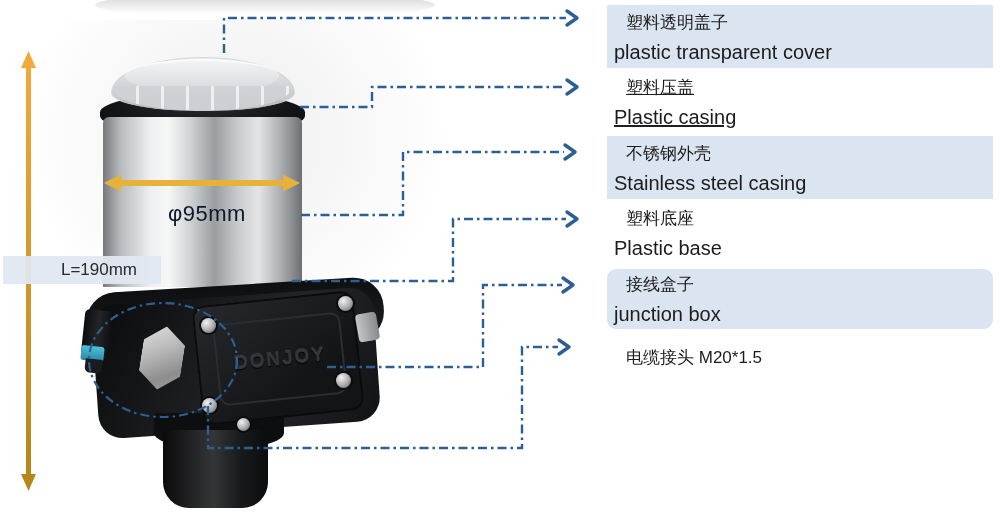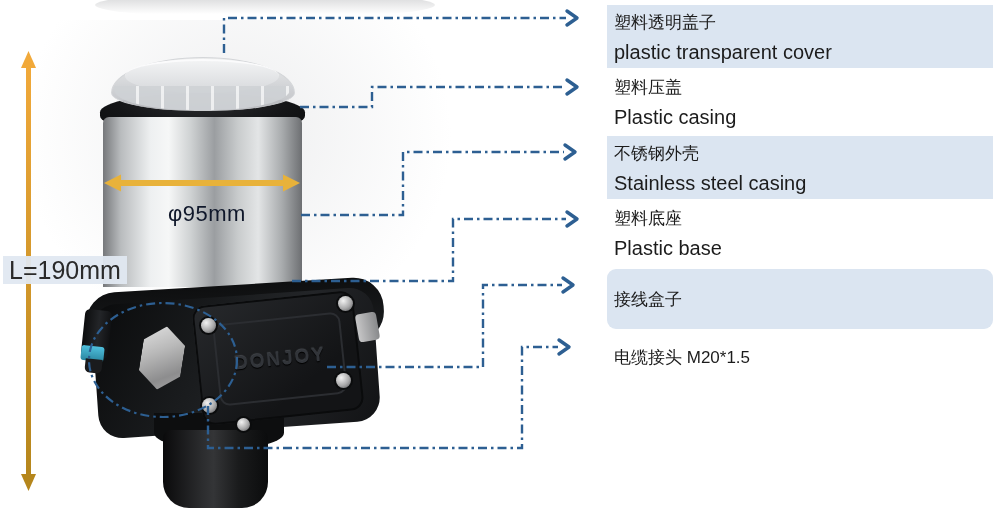--- a/index.html
+++ b/index.html
@@ -80,34 +80,34 @@
   .probe-collar{left:154px;top:413px;width:130px;height:36px;
     border-radius:0 0 45% 45%;background:#0d0e0f;}
   .probe{left:163px;top:430px;width:105px;height:78px;
     border-radius:8px 8px 26px 26px;
     background:linear-gradient(90deg,#0a0a0b 0%,#2c2d2f 38%,#343537 48%,#1a1b1c 72%,#0b0c0d 100%);}
 
   
   .dia-label{left:168px;top:201px;font-size:22px;color:#0f172a;letter-spacing:.5px;z-index:7;}
   .len-label{left:3px;top:256px;width:124px;height:28px;z-index:7;
     background:rgba(224,232,241,.95);display:flex;align-items:center;justify-content:center;
-    font-size:25px;color:#2a2a2a;}
+    font-size:17px;color:#2a2a2a;padding-left:34px;}
 
   
   .overlay{left:0;top:0;width:1000px;height:521px;z-index:6;pointer-events:none;}
 
   
   .labels{left:607px;top:0;width:386px;height:400px;z-index:8;}
   .lrow{position:absolute;left:0;width:386px;display:flex;flex-direction:column;
     justify-content:center;gap:13px;padding-left:7px;box-sizing:border-box;}
   .lrow.hl{background:#dbe5f1;}
-  .zh{font-size:17px;line-height:17px;color:#1c1c1c;}
+  .zh{font-size:17px;line-height:17px;color:#1c1c1c;margin-left:12px;}
   .en{font-size:20px;line-height:16px;color:#1c1c1c;}
   .r0{top:5px;height:63px;}
-  .r1{top:68px;height:67px;}
+  .r1{top:68px;height:67px;text-decoration:underline;}
   .r2{top:136px;height:63px;}
   .r3{top:199px;height:67px;}
   .r4{top:269px;height:60px;border-radius:9px;}
   .r5{top:324px;height:66px;}
 </style>
 </head>
 <body>
 
 <div class="stage">
 
@@ -194,19 +194,20 @@
     <div class="lrow r3">
       <span class="zh">塑料底座</span>
       <span class="en">Plastic base</span>
     </div>
     <div class="lrow r2 hl">
       <span class="zh">不锈钢外壳</span>
       <span class="en">Stainless steel casing</span>
     </div>
     <div class="lrow r4 hl">
       <span class="zh">接线盒子</span>
+      <span class="en">junction box</span>
     </div>
     <div class="lrow r5">
       <span class="zh">电缆接头  M20*1.5</span>
     </div>
   </div>
 
 </div>
 
 </body></html>

